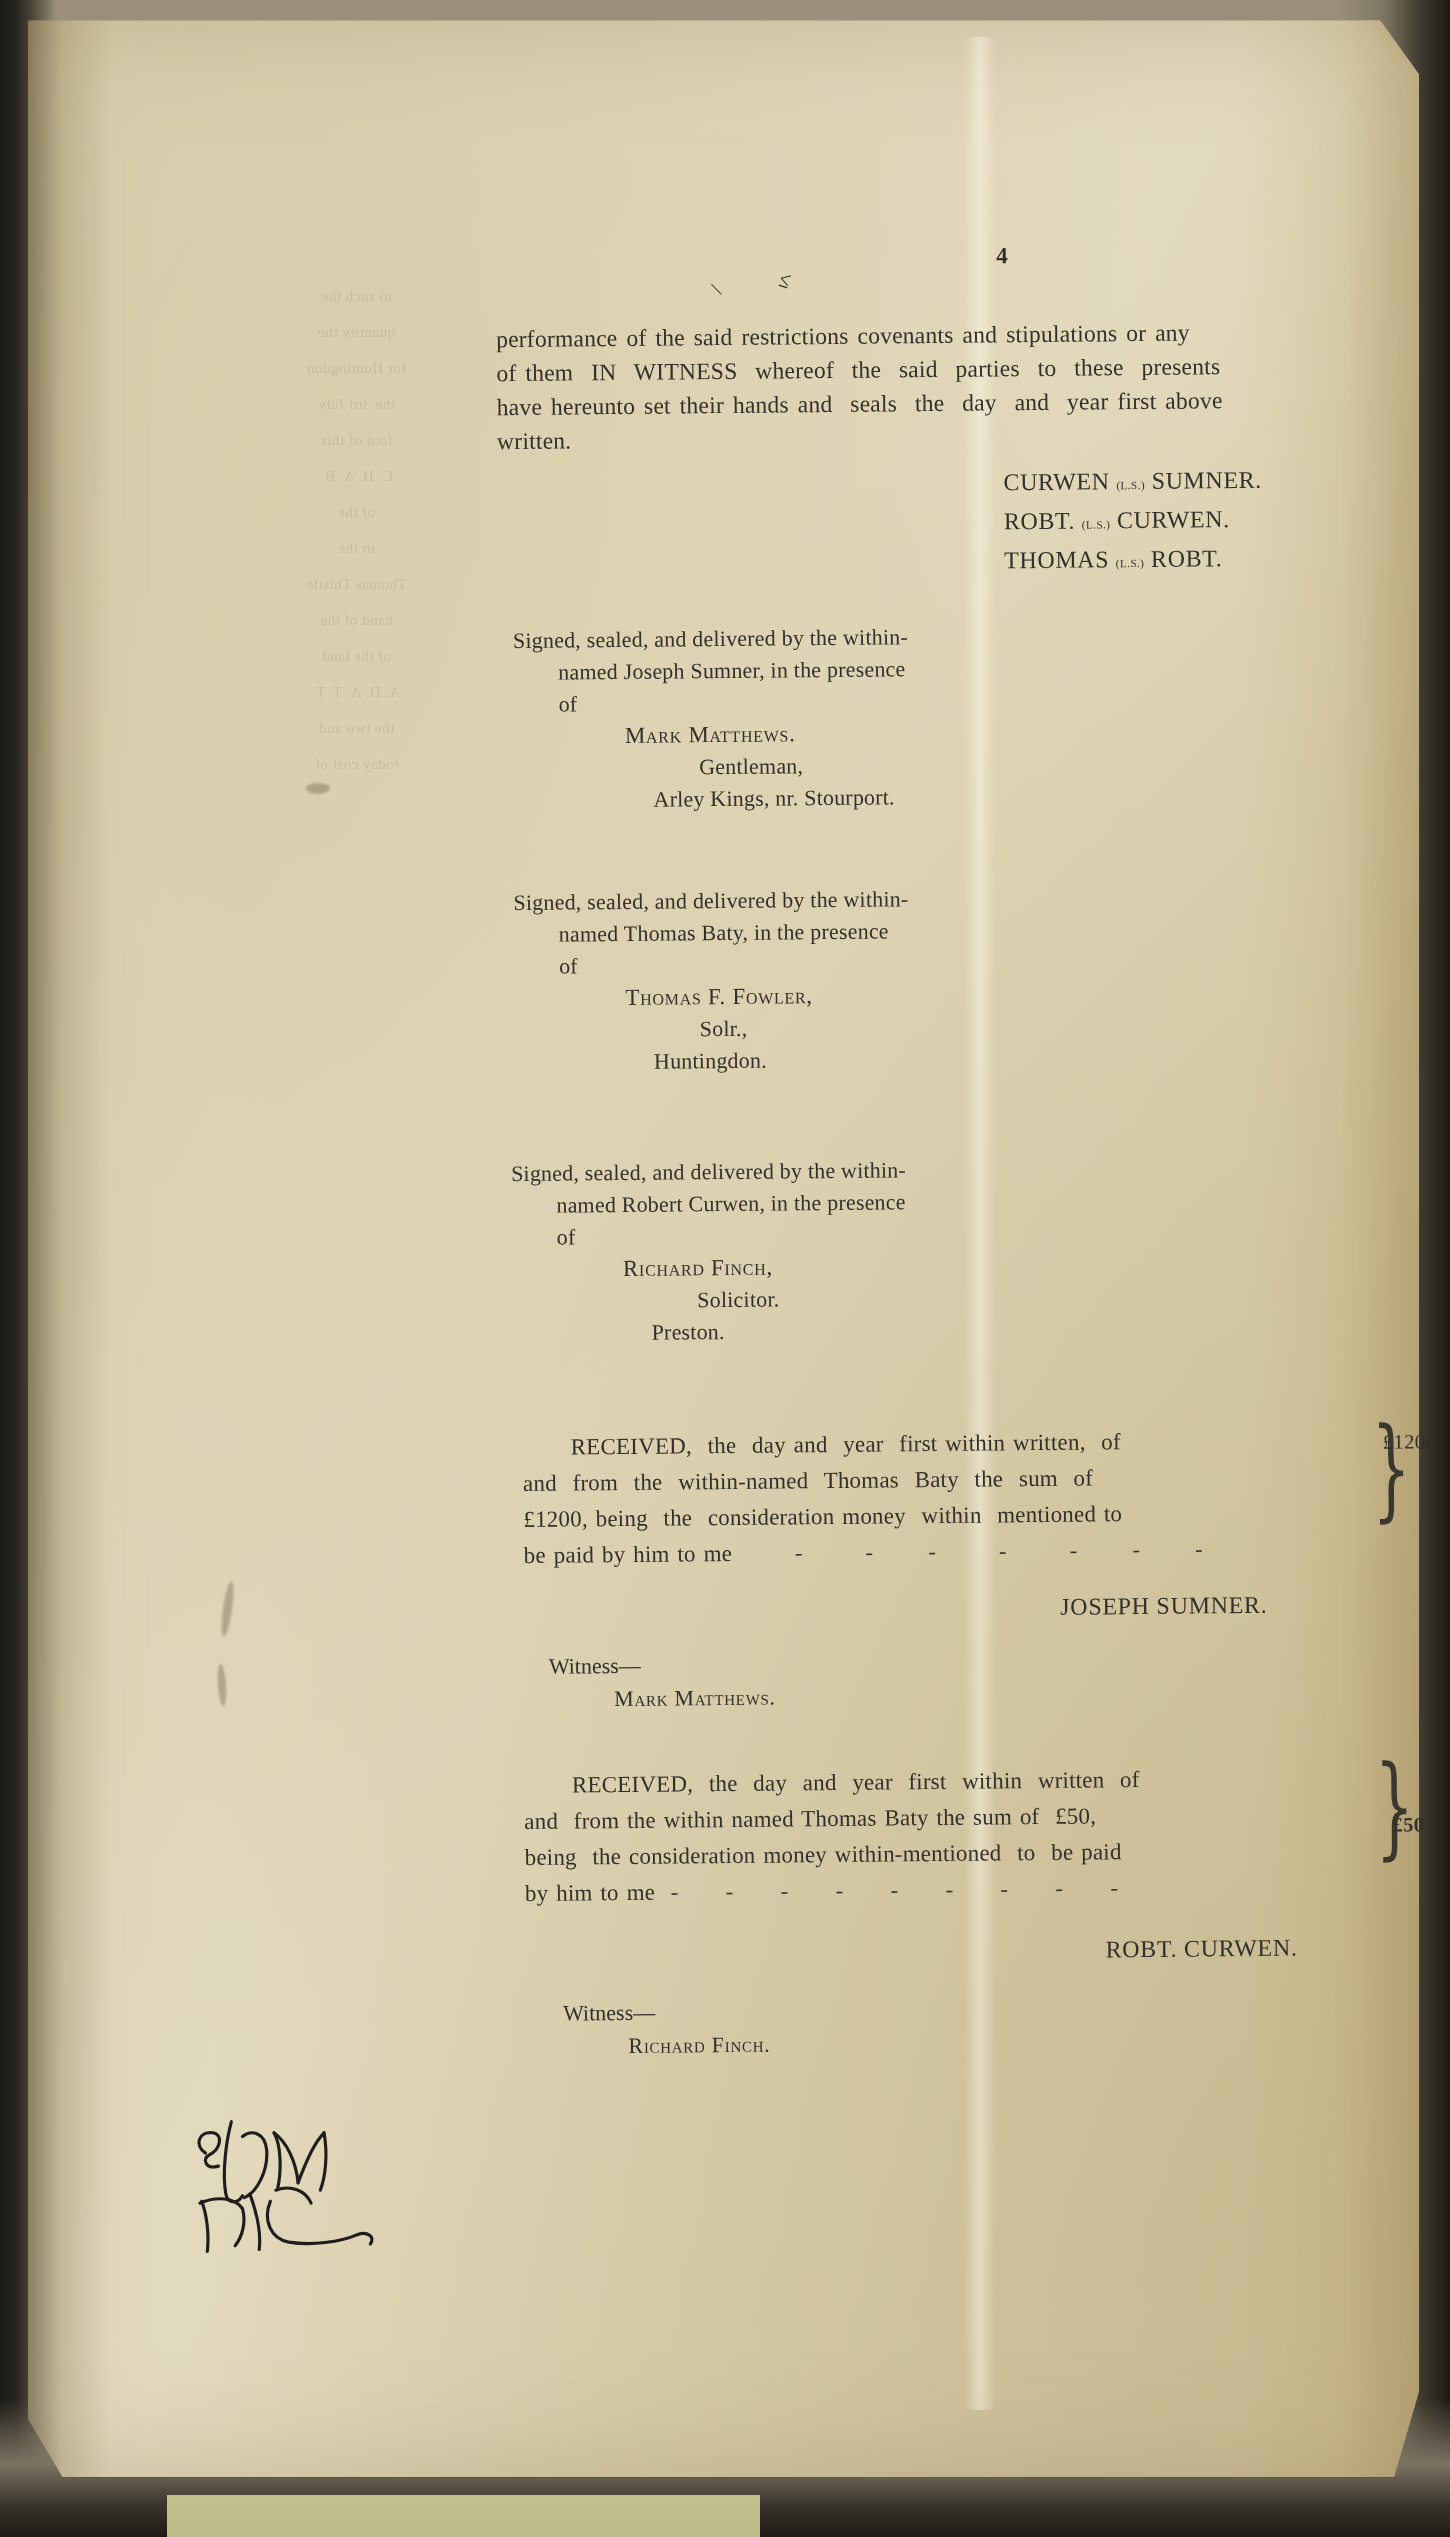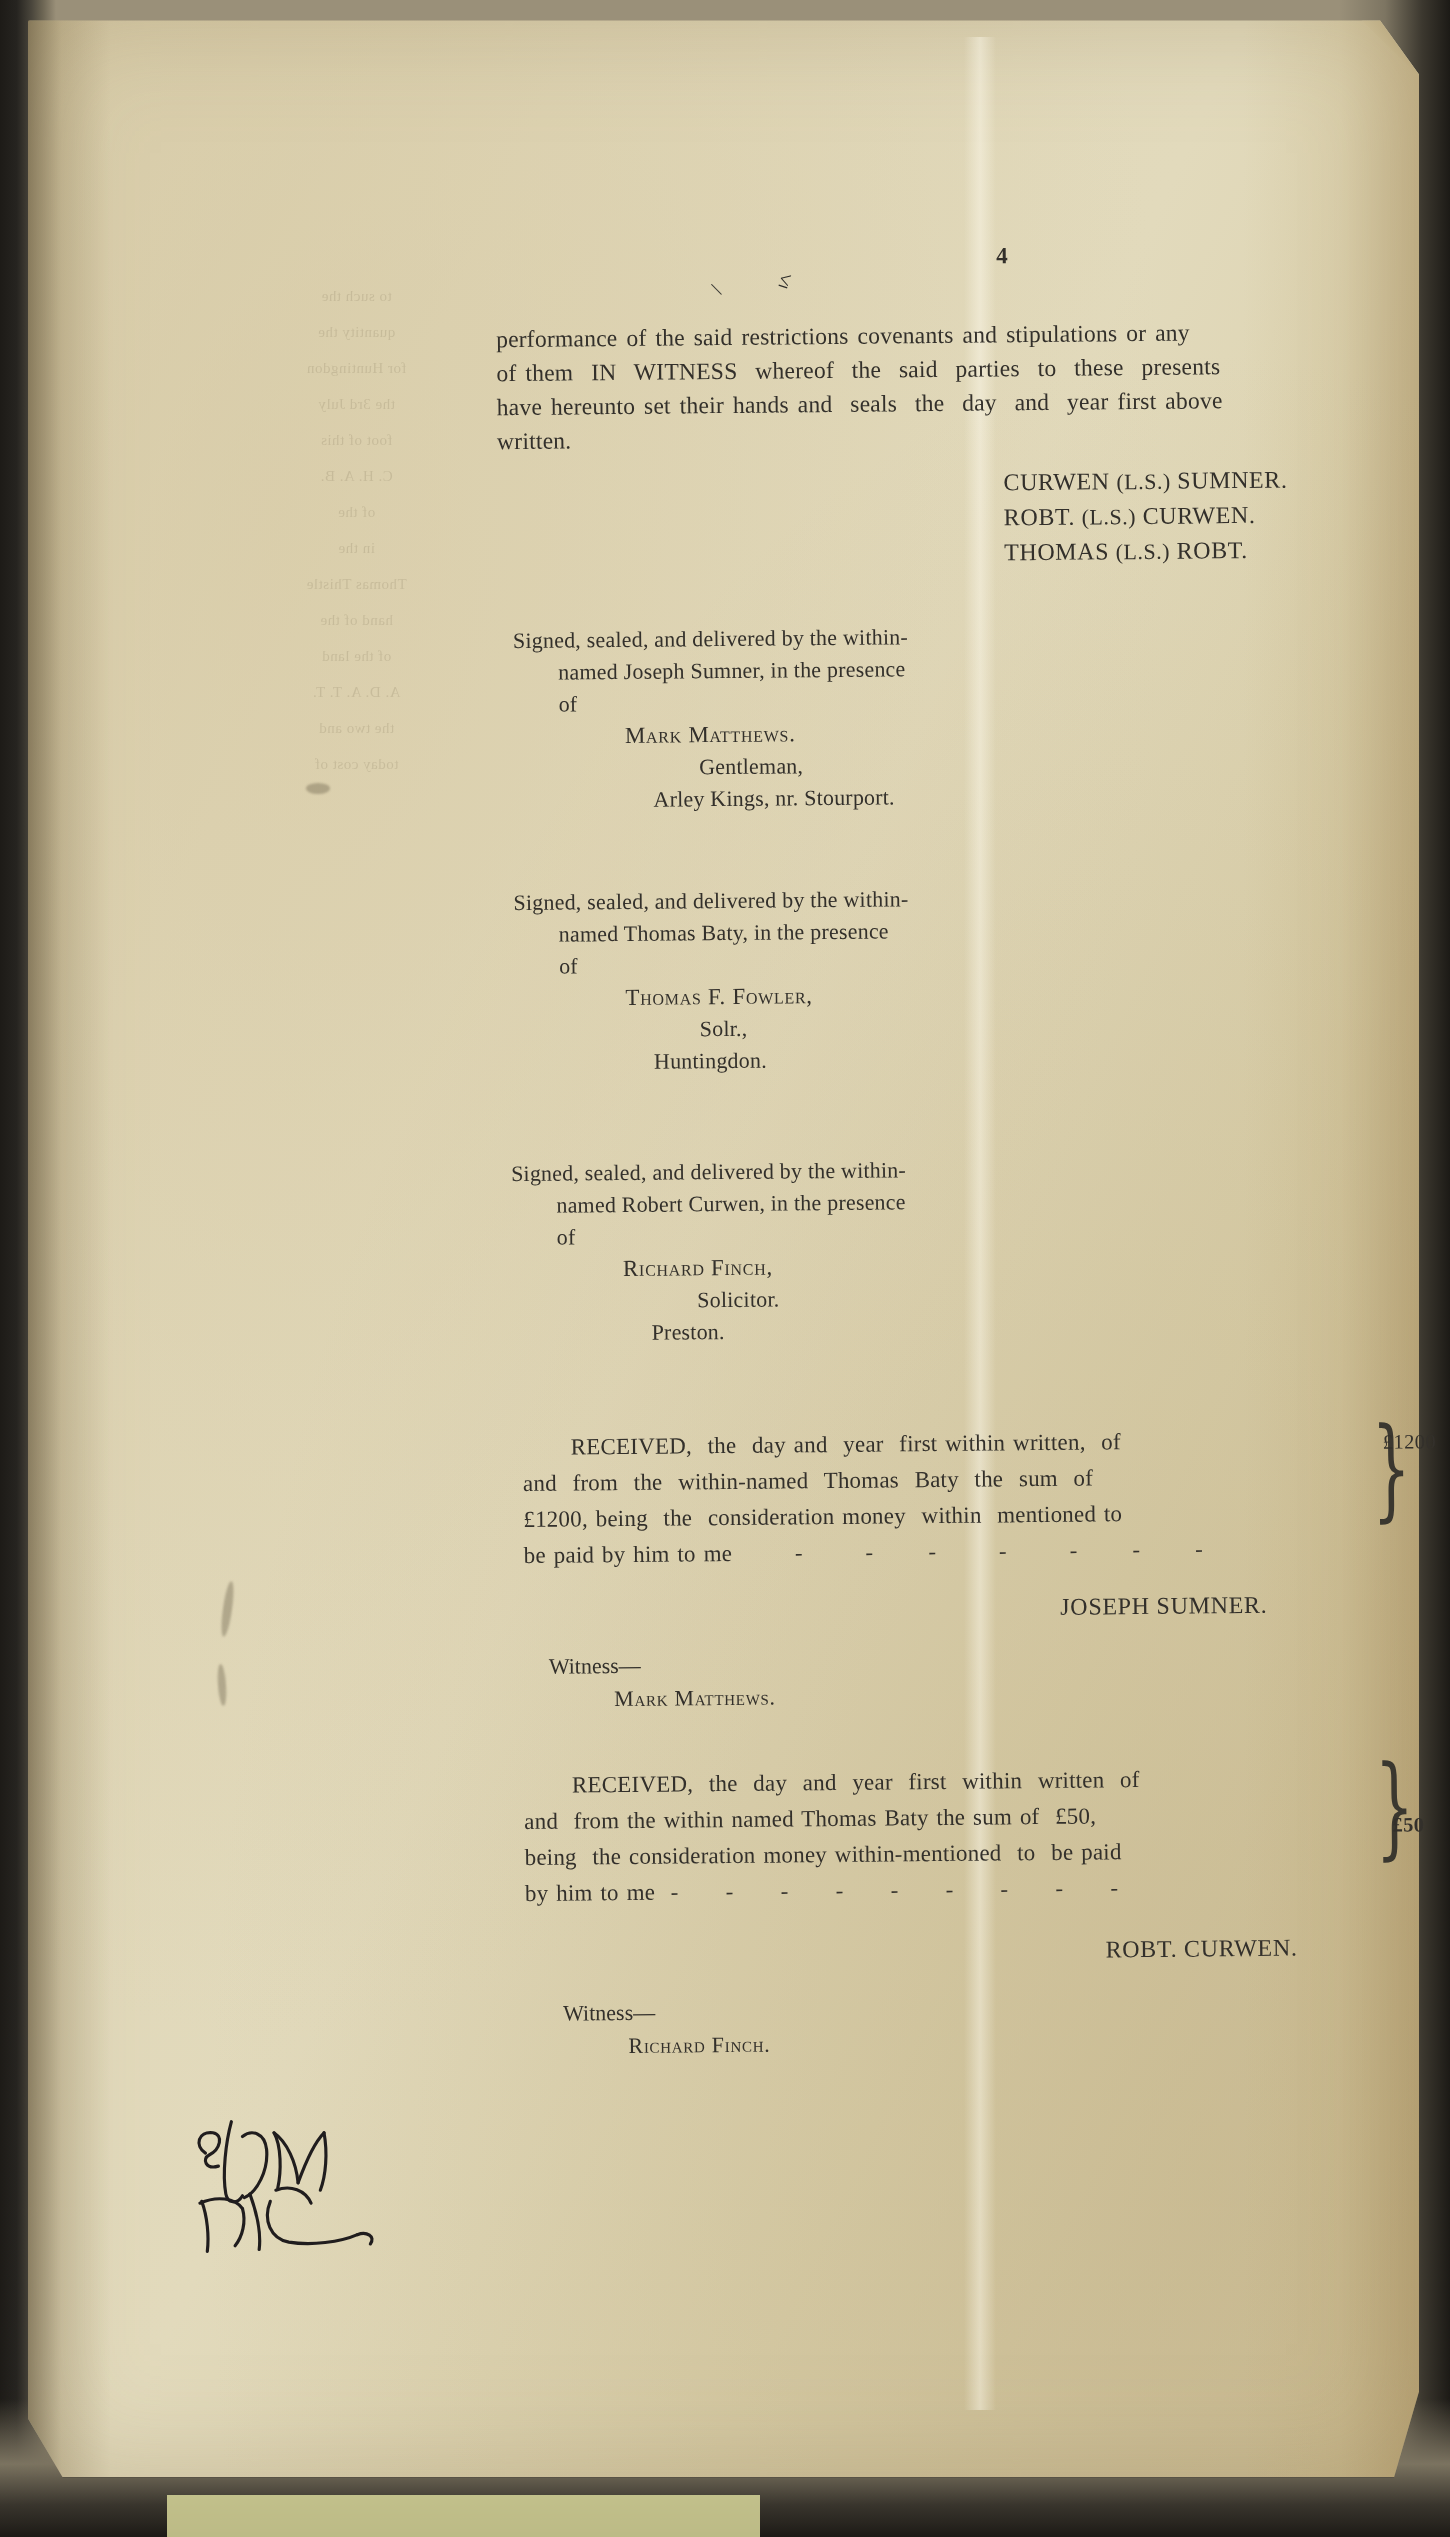--- a/index.html
+++ b/index.html
@@ -143,21 +143,21 @@
   .para div { white-space: pre; }
 
   .sig-block {
     position: absolute;
     left: 1011px;
     top: 468px;
     font-size: 24px;
     line-height: 35px;
     letter-spacing: 0.6px;
   }
-  .sig-block .sm { font-size: 22px; letter-spacing: 0.5px; }
+  .sig-block .sm { font-size: 11px; letter-spacing: 0.5px; }
 
   .att {
     position: absolute;
     font-size: 22px;
     line-height: 32px;
     letter-spacing: 0.2px;
   }
   .att .l1 { }
   .att .l2 { padding-left: 45px; }
   .att .l3 { padding-left: 45px; }

